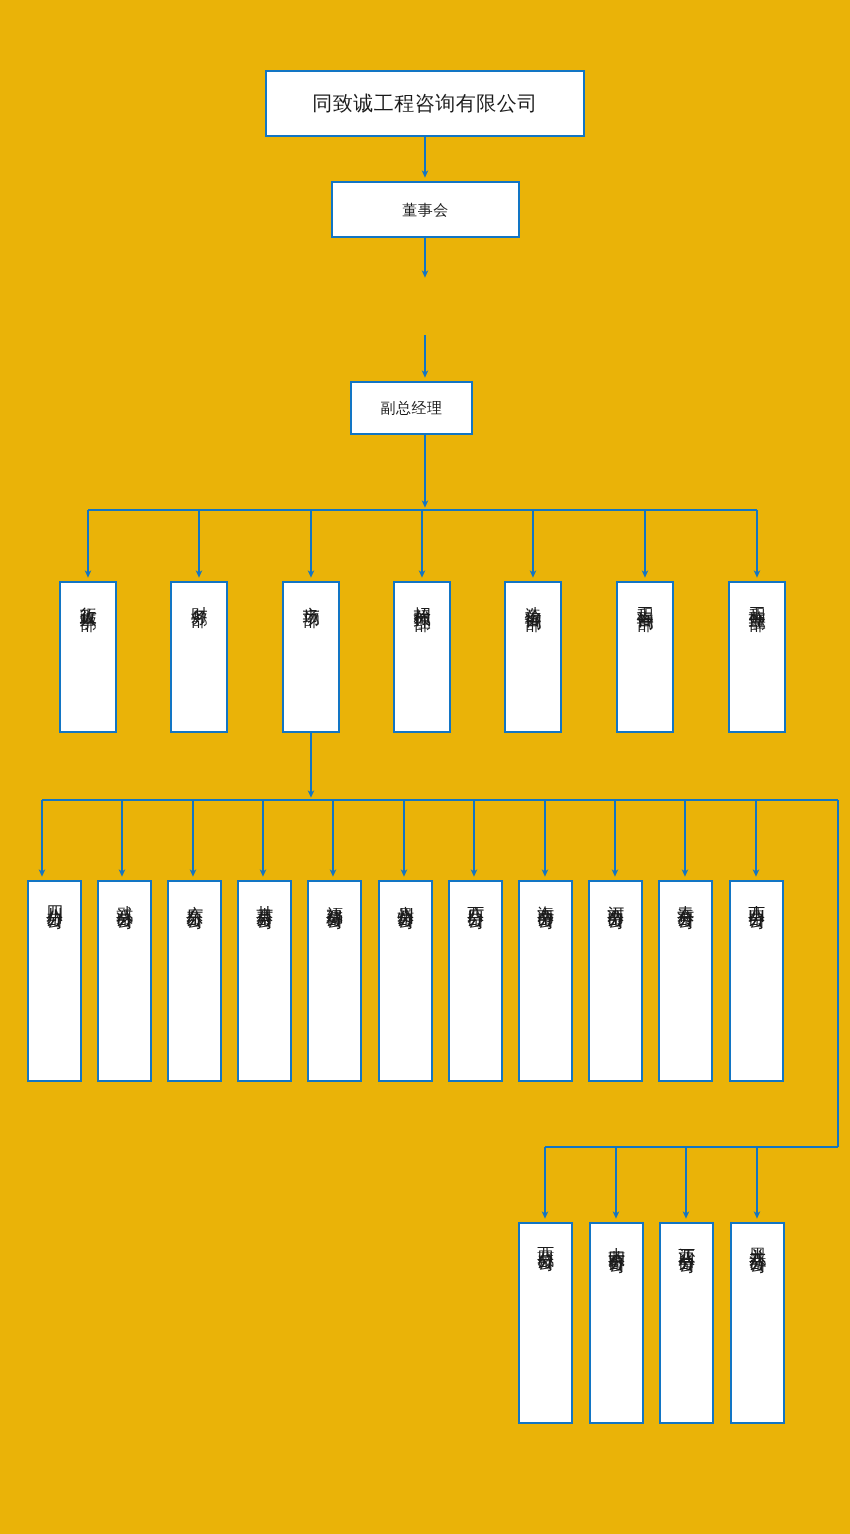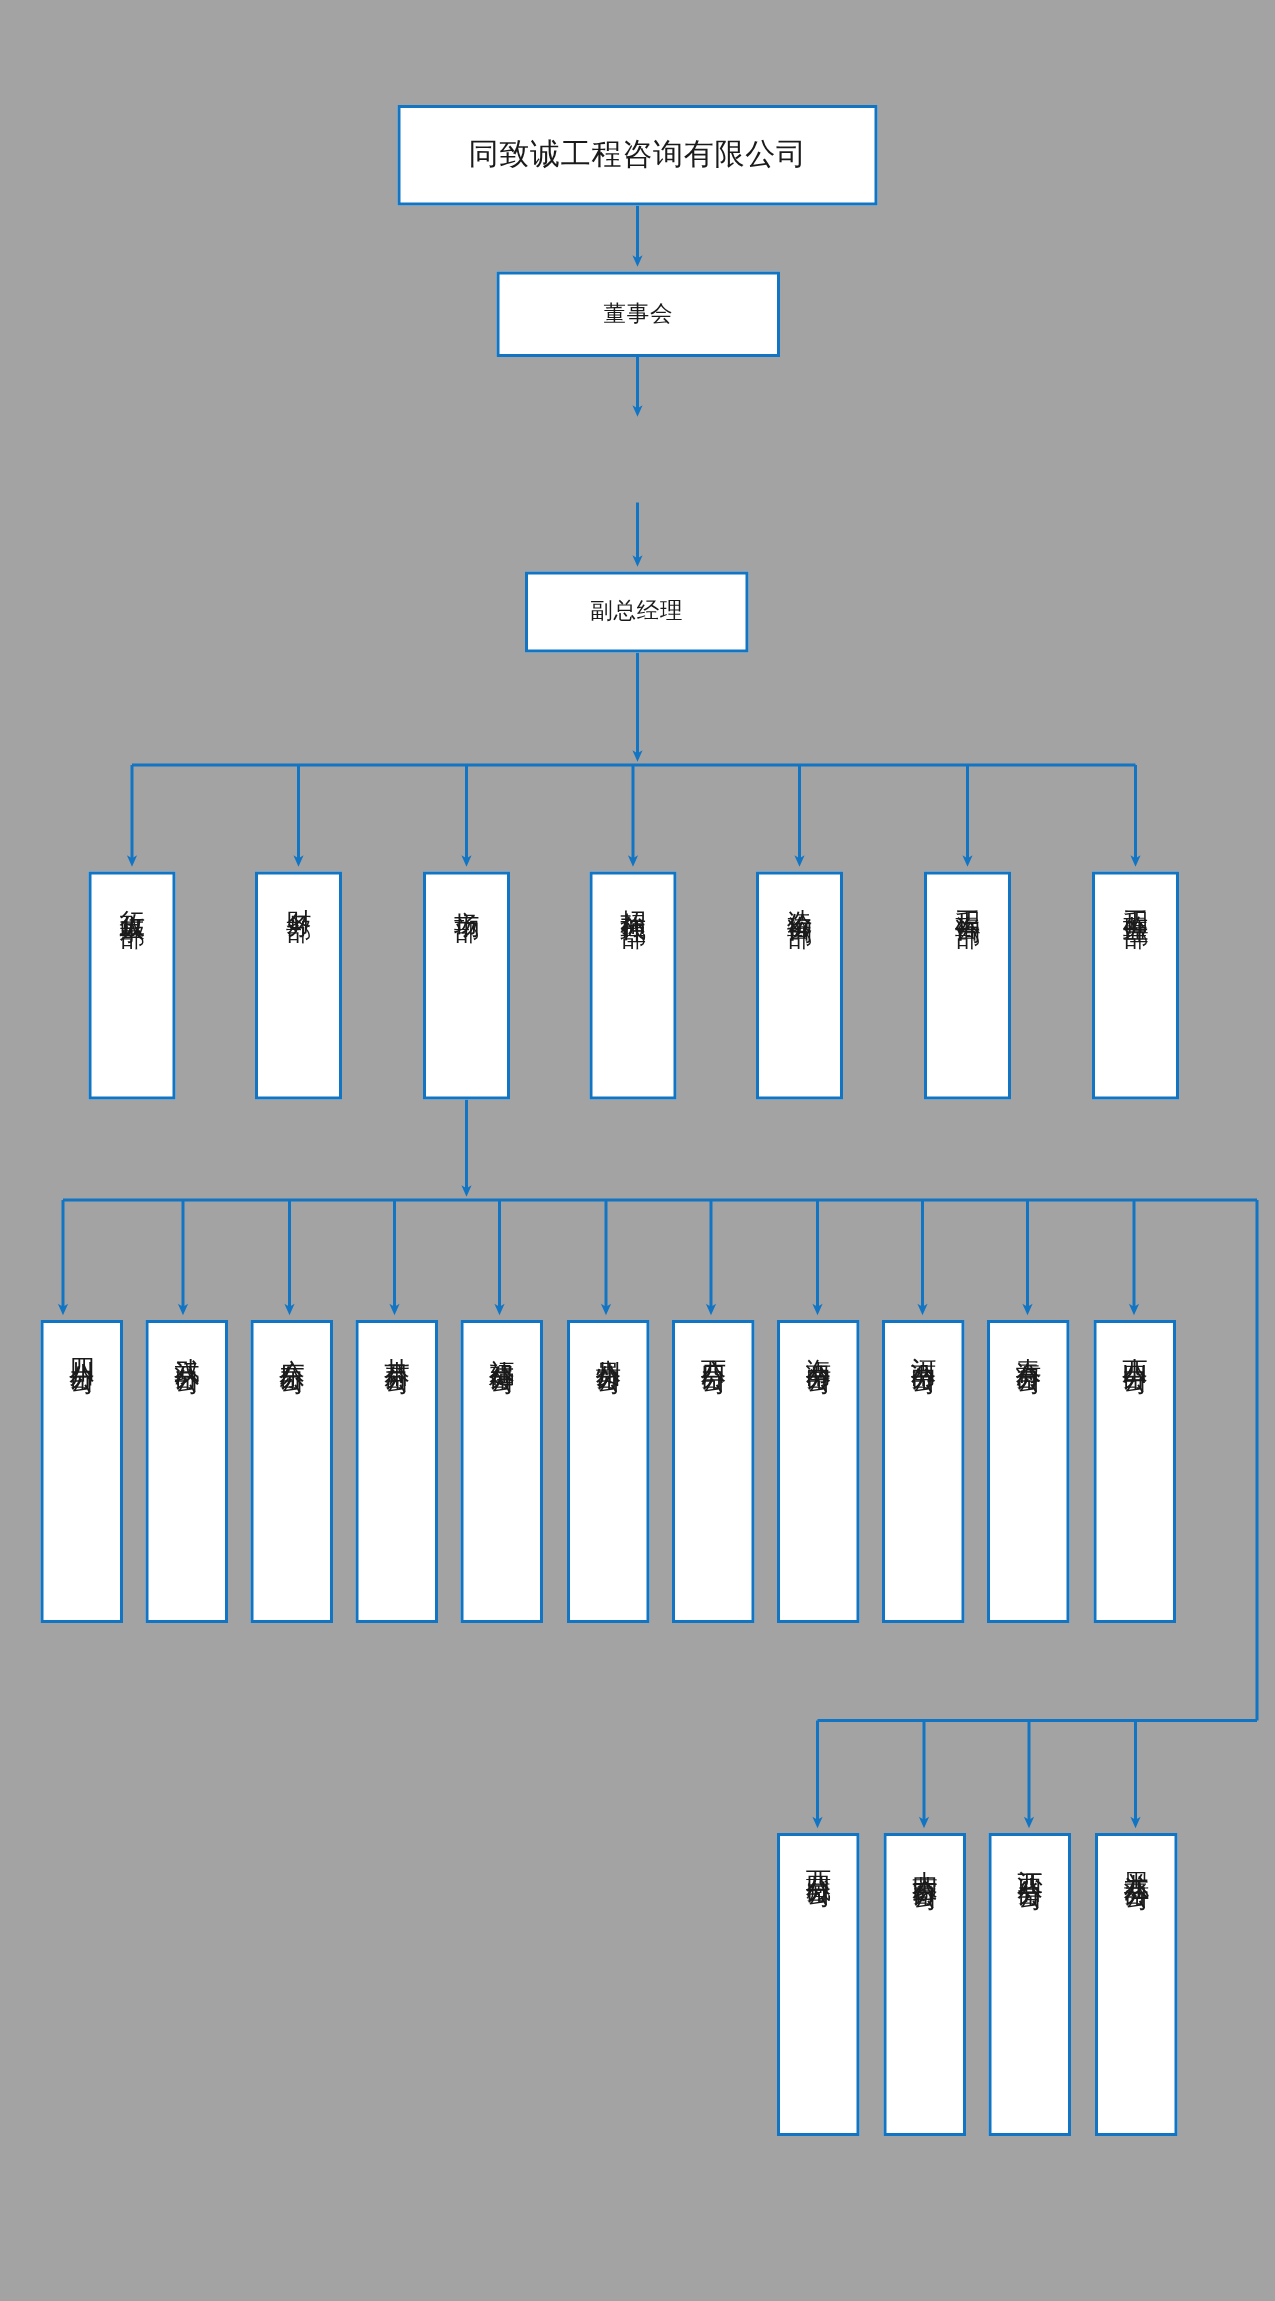--- a/index.html
+++ b/index.html
@@ -5,21 +5,21 @@
 <style>
   html,body{margin:0;padding:0;background:#ffffff;}
   body{
     font-family:"Liberation Sans","DejaVu Sans",sans-serif;
     color:#1a1a1a;
   }
   #chart-root{
     position:relative;
     width:850px;
     height:1534px;
-    background:#a3a3a3;
+    background:#eab308;
     overflow:hidden;
   }
   #wires{
     position:absolute;
     left:0; top:0;
     width:850px; height:1534px;
     pointer-events:none;
   }
   .node{
     position:absolute;
@@ -118,21 +118,21 @@
     </g>
   </svg>
 
   <div class="node h top" style="left:265px;top:70px;width:320px;height:67px;">
     <span class="label">同致诚工程咨询有限公司</span>
   </div>
 
   <div class="node h" style="left:331px;top:181px;width:189px;height:57px;">
     <span class="label">董事会</span>
   </div>
-  <div class="node h" style="left:350px;top:381px;width:149px;height:54px;">
+  <div class="node h" style="left:350px;top:381px;width:123px;height:54px;">
     <span class="label">副总经理</span>
   </div>
 
   <div class="node v dept" style="left:59px;top:581px;width:58px;height:152px;">
     <span class="label">行政人事部</span>
   </div>
   <div class="node v dept" style="left:170px;top:581px;width:58px;height:152px;">
     <span class="label">财务部</span>
   </div>
   <div class="node v dept" style="left:282px;top:581px;width:58px;height:152px;">

